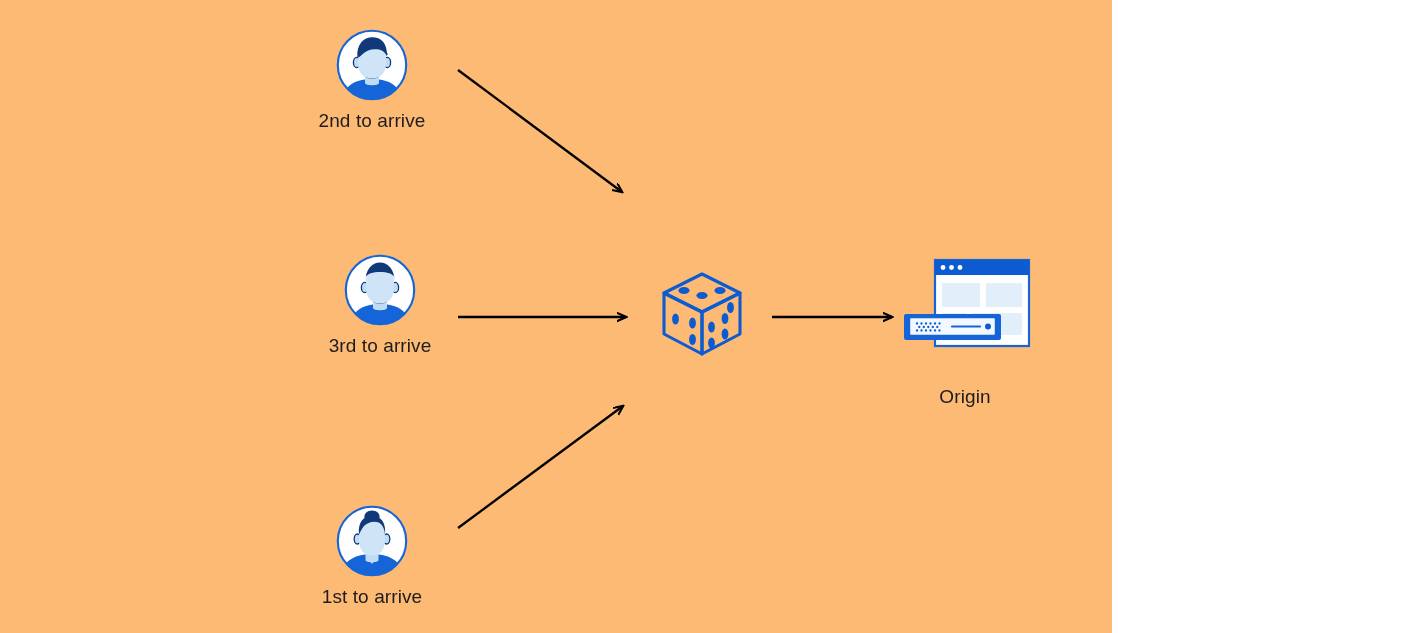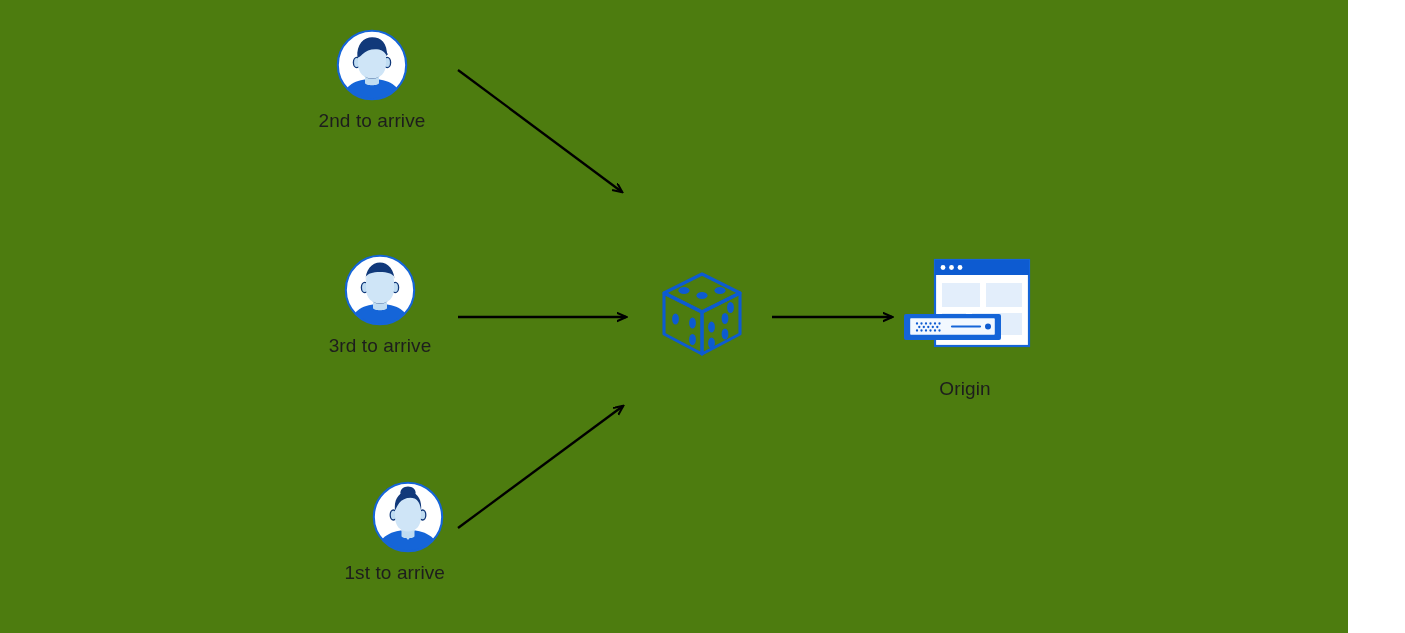--- a/index.html
+++ b/index.html
@@ -5,23 +5,23 @@
   html, body {
     margin: 0;
     padding: 0;
     background: #ffffff;
   }
   body {
     font-family: "Liberation Sans", sans-serif;
   }
   #canvas {
     position: relative;
-    width: 1348px;
+    width: 1112px;
     height: 633px;
-    background: #4d7c0f;
+    background: #fdba74;
     overflow: hidden;
   }
   .node {
     position: absolute;
     display: flex;
     flex-direction: column;
     align-items: center;
   }
   .node-label {
     font-family: "Liberation Sans", sans-serif;
@@ -46,21 +46,21 @@
   }
   .arrow-layer {
     position: absolute;
     left: 0;
     top: 0;
     width: 1405px;
     height: 633px;
     pointer-events: none;
   }
   .origin-label {
-    margin-top: 22px;
+    margin-top: 30px;
   }
 </style>
 </head>
 <body>
 
 <div id="canvas">
 
   <svg class="arrow-layer" viewBox="0 0 1405 633" xmlns="http://www.w3.org/2000/svg">
     <defs>
       <marker id="ah" markerWidth="11" markerHeight="11" refX="9.2" refY="4.6" orient="auto" markerUnits="userSpaceOnUse">
@@ -135,21 +135,21 @@
 
           <path d="M22.6 30 C21.6 17 29.2 9.6 37 9.6 C44.8 9.6 52.4 17 51.4 30
                    L51.4 23.8 C49 20.6 44.4 19 37 19 C29.6 19 25 20.6 22.6 23.8 Z" fill="#11397a"></path>
         </g>
         <circle cx="37" cy="37" r="34.2" fill="none" stroke="#1565d8" stroke-width="2.1"></circle>
       </svg>
     </div>
     <div class="node-label">3rd to arrive</div>
   </div>
 
-  <div class="node" style="left:299px; top:480px; width:146px;align-items:flex-end;">
+  <div class="node" style="left:299px; top:504px; width:146px;">
     <div class="avatar-wrap">
       <svg viewBox="0 0 74 74" width="74" height="74" xmlns="http://www.w3.org/2000/svg">
         <defs>
           <clipPath id="clipC">
               <circle cx="37" cy="37" r="34.2"></circle>
             </clipPath>
         </defs>
         <g clip-path="url(#clipC)">
           <rect x="0" y="0" width="74" height="74" fill="#ffffff"></rect>
           <path d="M4 74 C7 57 20 50 37 50 C54 50 67 57 70 74 Z" fill="#1565d8"></path>

